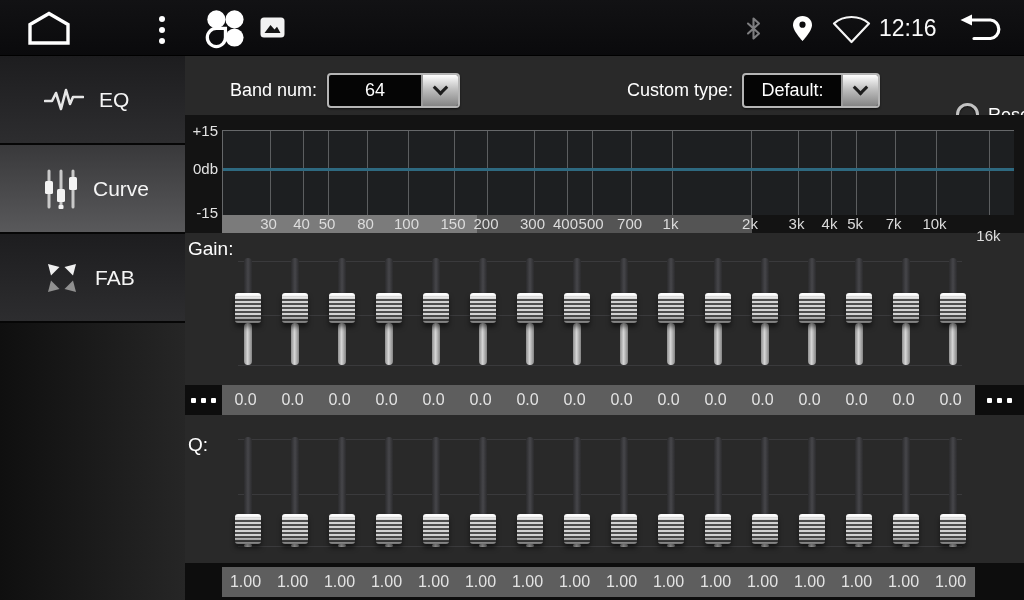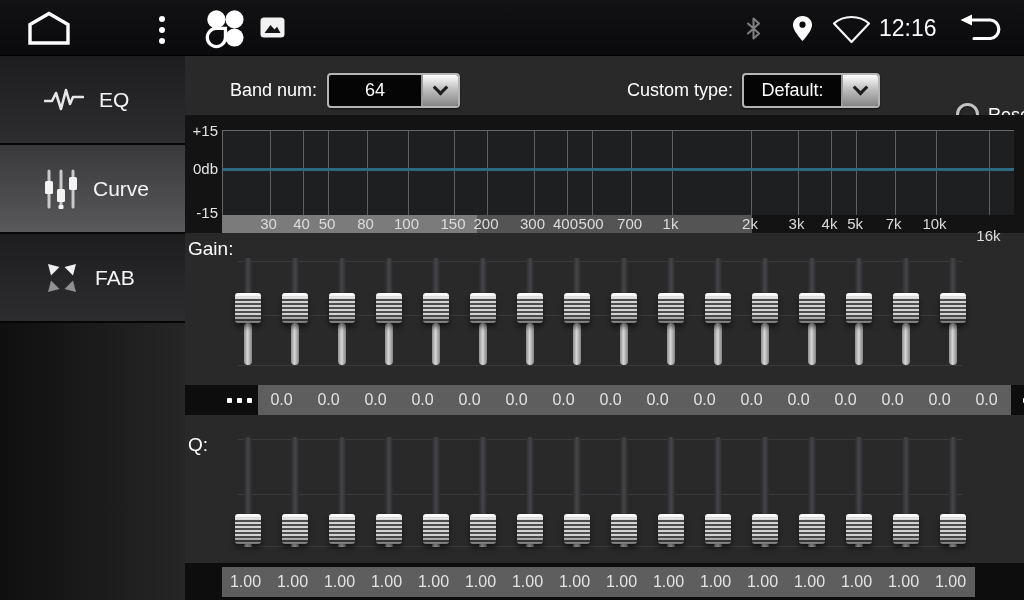--- a/index.html
+++ b/index.html
@@ -88,21 +88,21 @@
             linear-gradient(180deg, rgba(255,255,255,.95) 0 3px, rgba(255,255,255,0) 6px, rgba(0,0,0,0) 72%, rgba(0,0,0,.45) 100%),
             repeating-linear-gradient(180deg,#d2d2d2 0 2px,#4c4c4c 2px 4px);
           box-shadow:0 4px 5px rgba(0,0,0,.5); }
 
   .sec-label { position:absolute; left:3px; color:#fff; font-size:19px; }
   .gain-label { top:182px; }
   .q-label { top:378px; }
 
   
   .vrow { position:absolute; left:0; width:839px; background:#0d0d0d; display:flex; }
-  .vrow-gain { top:329px; height:30px;padding-left:36px; }
+  .vrow-gain { top:329px; height:30px; }
   .vrow-q    { top:507px; height:37px; align-items:center; }
   .vcap { width:37px; height:30px; display:flex; align-items:center; justify-content:center; flex:0 0 auto; }
   .vcap.right { width:49px; }
   .dots i { display:inline-block; width:5px; height:5px; background:#fff; margin:0 2.5px; border-radius:1px; }
   .vstrip { width:753px; height:30px; background:#5e5e5e; display:flex; flex:0 0 auto; }
   .vcell { width:47px; line-height:30px; text-align:center; font-size:16px; color:#e3e3e3; }
 
   svg { display:block; }
 </style>
 </head>

